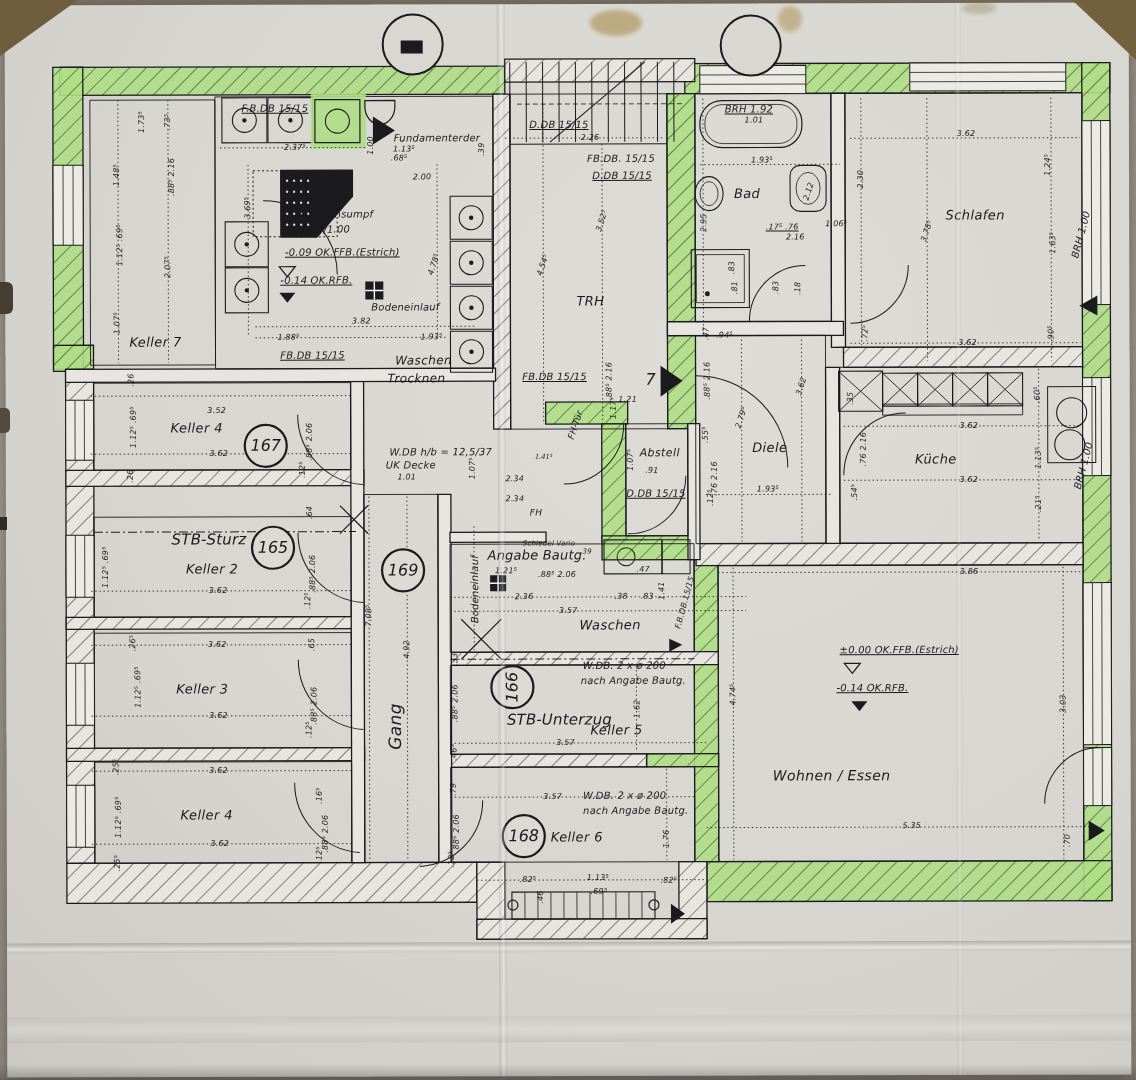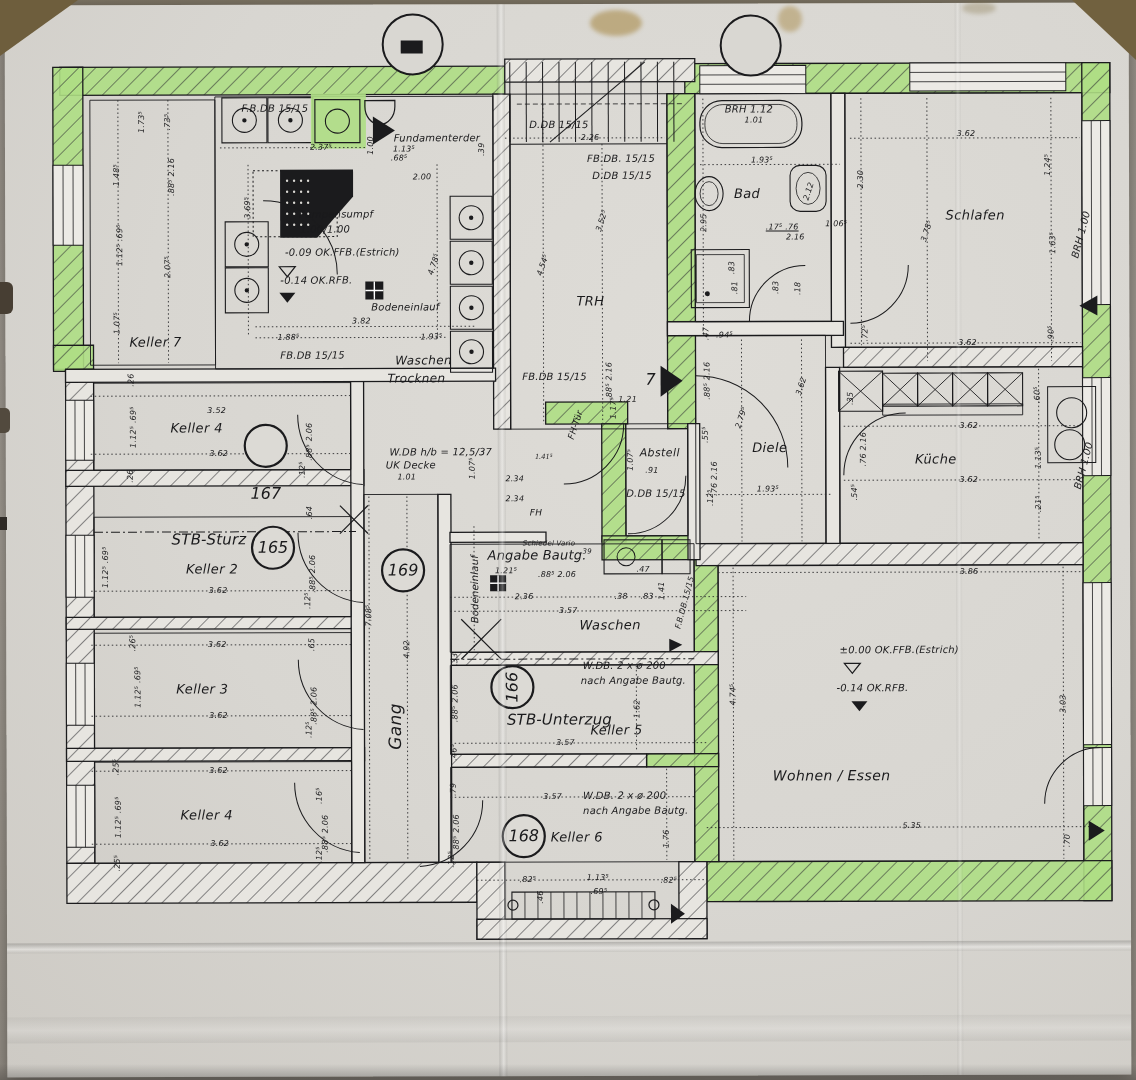--- a/index.html
+++ b/index.html
@@ -10,21 +10,21 @@
          background:radial-gradient(circle at 62% 32%, #dedcd7 0%, #d8d6d1 55%, #cdcac4 100%);
          box-shadow:0 0 18px rgba(0,0,0,.4);transform:rotate(-0.15deg);}
   #plan{position:absolute;left:0;top:0;}
   #labels{position:absolute;left:0;top:0;width:100%;height:100%;}
   .lab{position:absolute;transform:translate(-50%,-50%);white-space:nowrap;
        color:#1a1a1c;font-style:italic;line-height:1;}
   .room{font-size:13px;letter-spacing:.4px;}
   .note{font-size:10px;letter-spacing:.2px;}
   .dim{font-size:8px;letter-spacing:.2px;}
   .circ{font-size:16px;}
-  .u{}
+  .u{text-decoration:underline;}
   .fold{position:absolute;pointer-events:none;}
   .fold.v1{left:492px;top:0;width:8px;height:100%;
     background:linear-gradient(90deg,rgba(0,0,0,.10),rgba(255,255,255,.30) 55%,rgba(0,0,0,.07));}
   .fold.v2{left:950px;top:0;width:6px;height:100%;
     background:linear-gradient(90deg,rgba(0,0,0,.05),rgba(255,255,255,.18),rgba(0,0,0,.04));}
   .fold.h1{left:0;top:938px;width:100%;height:10px;
     background:linear-gradient(180deg,rgba(0,0,0,.17),rgba(255,255,255,.32) 60%,rgba(0,0,0,.06));}
   .fold.h2{left:0;top:1012px;width:100%;height:26px;
     background:linear-gradient(180deg,rgba(0,0,0,.04),rgba(255,255,255,.14),rgba(0,0,0,.05));}
   .artifact{position:absolute;pointer-events:none;}
@@ -433,21 +433,21 @@
         <div class="lab note u" style="left: 311px; top: 276px;">-0.14 OK.RFB.</div>
         <div class="lab note" style="left: 400px; top: 303px;">Bodeneinlauf</div>
         <div class="lab note" style="left: 432px; top: 134px;">Fundamenterder</div>
         <div class="lab note u" style="left: 270px; top: 104px;">F.B.DB 15/15</div>
         <div class="lab note u" style="left: 307px; top: 351px;">FB.DB 15/15</div>
         <div class="lab note u" style="left: 554px; top: 121px;">D.DB 15/15</div>
         <div class="lab note" style="left: 616px; top: 155px;">FB.DB. 15/15</div>
         <div class="lab note u" style="left: 617px; top: 172px;">D.DB 15/15</div>
         <div class="lab note u" style="left: 549px; top: 373px;">FB.DB 15/15</div>
         <div class="lab note u" style="left: 650px; top: 490px;">D.DB 15/15</div>
-        <div class="lab note u" style="left: 744px; top: 106px;">BRH 1.12</div>
+        <div class="lab note u" style="left: 744px; top: 106px;">BRH 1.92</div>
         <div class="lab note" style="left: 1076px; top: 232px; transform: translate(-50%, -50%) rotate(-75deg);">BRH 1.00</div>
         <div class="lab note" style="left: 1078px; top: 463px; transform: translate(-50%, -50%) rotate(-75deg);">BRH 1.00</div>
         <div class="lab note" style="left: 435px; top: 448px;">W.DB h/b = 12,5/37</div>
         <div class="lab note" style="left: 405px; top: 461px;">UK Decke</div>
         <div class="lab note" style="left: 543px; top: 540px; font-size: 7px;">Schiedel Vario</div>
         <div class="lab note" style="left: 531px; top: 551px; font-size: 13px;">Angabe Bautg.</div>
         <div class="lab note" style="left: 618px; top: 662px;">W.DB. 2 x ø 200</div>
         <div class="lab note" style="left: 627px; top: 677px;">nach Angabe Bautg.</div>
         <div class="lab note" style="left: 618px; top: 792px;">W.DB. 2 x ø 200</div>
         <div class="lab note" style="left: 629px; top: 807px;">nach Angabe Bautg.</div>
@@ -459,21 +459,21 @@
         <div class="lab note" style="left: 679px; top: 599px; font-size: 8px; transform: translate(-50%, -50%) rotate(-75deg);">F.B.DB.15/15</div>
         <div class="lab note" style="left: 645px; top: 376px; font-size: 16px;">7</div>
         <div class="lab dim" style="left: 137px; top: 117px; transform: translate(-50%, -50%) rotate(-90deg);">1.73⁵</div>
         <div class="lab dim" style="left: 163px; top: 117px; transform: translate(-50%, -50%) rotate(-90deg);">.73⁵</div>
         <div class="lab dim" style="left: 112px; top: 170px; transform: translate(-50%, -50%) rotate(-90deg);">1.48⁵</div>
         <div class="lab dim" style="left: 167px; top: 172px; transform: translate(-50%, -50%) rotate(-90deg);">.88⁵ 2.16</div>
         <div class="lab dim" style="left: 115px; top: 240px; transform: translate(-50%, -50%) rotate(-90deg);">1.12⁵ .69⁵</div>
         <div class="lab dim" style="left: 163px; top: 262px; transform: translate(-50%, -50%) rotate(-90deg);">2.07⁵</div>
         <div class="lab dim" style="left: 112px; top: 318px; transform: translate(-50%, -50%) rotate(-90deg);">1.07⁵</div>
         <div class="lab dim" style="left: 243px; top: 203px; transform: translate(-50%, -50%) rotate(-90deg);">3.69⁵</div>
-        <div class="lab dim" style="left: 316px; top: 143px; text-align: center;">2.37⁵</div>
+        <div class="lab dim" style="left: 290px; top: 143px; text-align: center;">2.37⁵</div>
         <div class="lab dim" style="left: 366px; top: 141px; transform: translate(-50%, -50%) rotate(-90deg);">1.00</div>
         <div class="lab dim" style="left: 399px; top: 145px;">1.13⁵</div>
         <div class="lab dim" style="left: 394px; top: 154px;">.68⁵</div>
         <div class="lab dim" style="left: 417px; top: 173px;">2.00</div>
         <div class="lab dim" style="left: 477px; top: 145px; transform: translate(-50%, -50%) rotate(-90deg);">.39</div>
         <div class="lab dim" style="left: 283px; top: 333px;">1.88⁵</div>
         <div class="lab dim" style="left: 426px; top: 333px;">1.93⁵</div>
         <div class="lab dim" style="left: 356px; top: 317px;">3.82</div>
         <div class="lab dim" style="left: 429px; top: 260px; transform: translate(-50%, -50%) rotate(-72deg);">4.78⁵</div>
         <div class="lab dim" style="left: 585px; top: 134px;">2.26</div>
@@ -578,21 +578,21 @@
         <div class="lab dim" style="left: 727px; top: 691px; transform: translate(-50%, -50%) rotate(-90deg);">4.74⁵</div>
         <div class="lab dim" style="left: 963px; top: 569px;">3.86</div>
         <div class="lab dim" style="left: 538px; top: 453px; font-family: Liberation Serif, serif;">1.41⁵</div>
         <div class="lab dim" style="left: 509px; top: 475px;">2.34</div>
         <div class="lab dim" style="left: 509px; top: 495px;">2.34</div>
         <div class="lab dim" style="left: 467px; top: 464px; transform: translate(-50%, -50%) rotate(-90deg);">1.07⁵</div>
         <div class="lab dim" style="left: 401px; top: 473px;">1.01</div>
         <div class="lab dim" style="left: 749px; top: 117px;">1.01</div>
         <div class="lab circ" style="left: 267px; top: 543px;">165</div>
         <div class="lab circ" style="left: 506px; top: 683px; transform: translate(-50%, -50%) rotate(-90deg);">166</div>
-        <div class="lab circ" style="left: 260px; top: 441px; margin-top: 48px;">167</div>
+        <div class="lab circ" style="left: 260px; top: 441px;">167</div>
         <div class="lab circ" style="left: 517px; top: 832px;">168</div>
         <div class="lab circ" style="left: 397px; top: 566px;">169</div>
       </div>
     <div class="fold v1"></div>
     <div class="fold v2"></div>
     <div class="fold h1"></div>
     <div class="fold h2"></div>
   </div>
   <div class="artifact corner-tl"></div>
   <div class="artifact corner-tr"></div>

